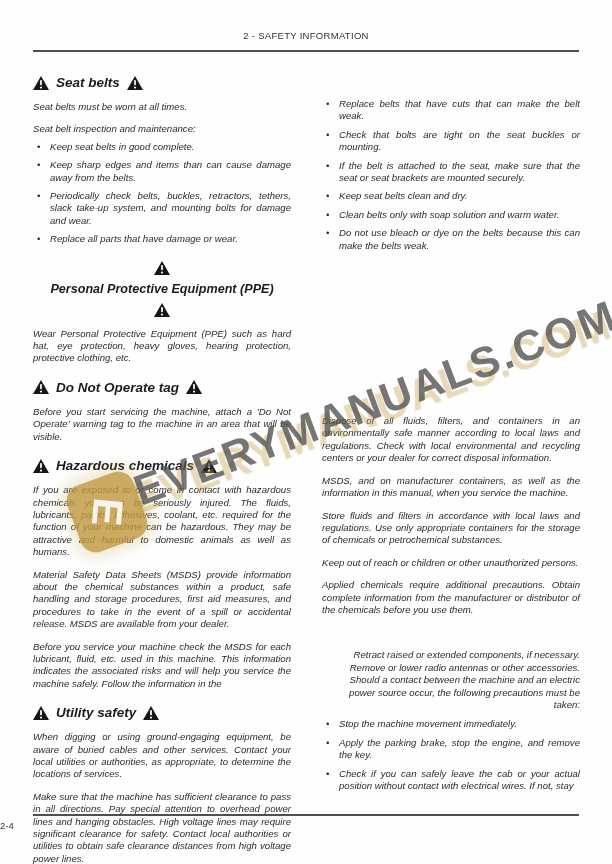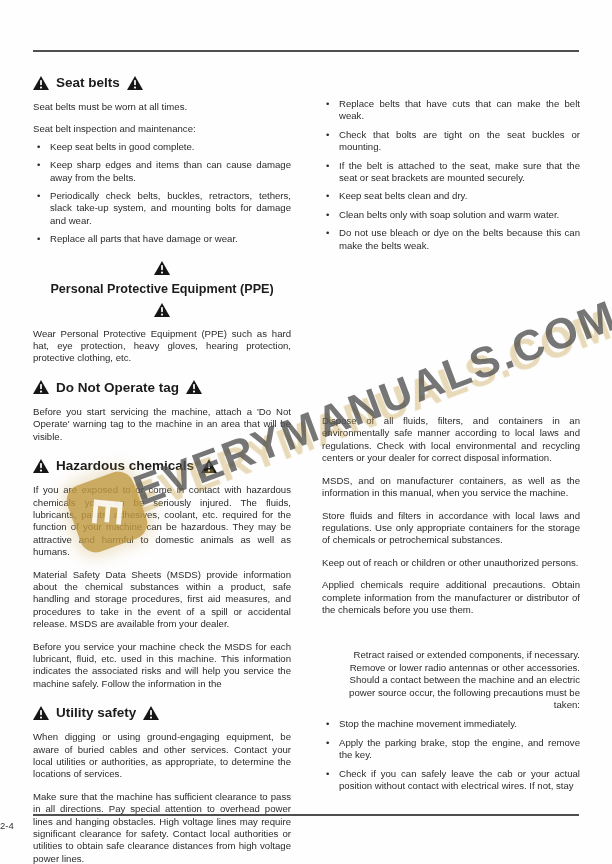--- a/index.html
+++ b/index.html
@@ -25,21 +25,21 @@
     position:absolute;top:814px;left:33px;right:33px;
     border-top:2px solid #4f4f4f;
   }
   .page-footer{
     position:absolute;top:820px;left:0;right:0;
     text-align:left;font-size:9.5px;color:#333;
   }
   
   .columns{
     position:absolute;top:62px;left:33px;right:32px;
-    display:flex;gap:31px;
+    display:flex;gap:31px;font-style:italic;
   }
   .col{flex:1;min-width:0;}
   
   p.body{
     margin:0 0 10px 0;
     font-size:9.6px;line-height:12.4px;
     text-align:justify;
   }
   p.body.last{margin-bottom:0;}
   h2.sect{
@@ -87,20 +87,21 @@
     font-size:42px;font-weight:bold;color:rgba(255,255,255,0.88);
     transform:rotate(115deg);
     line-height:1;
   }
 </style>
 </head>
 <body>
 
 <div class="page">
 
+  <div class="page-header">2 - SAFETY INFORMATION</div>
   <div class="header-rule"></div>
 
   <div class="columns">
 
     <div class="col">
 
       <h2 class="sect first">
         <svg class="warn-icon" width="16" height="14" viewBox="0 0 24 21">
             <path d="M12 0 L24 21 H0 Z" fill="#161616"></path>
             <rect x="10.7" y="6" width="2.6" height="8" rx="1.2" fill="#fff"></rect>

